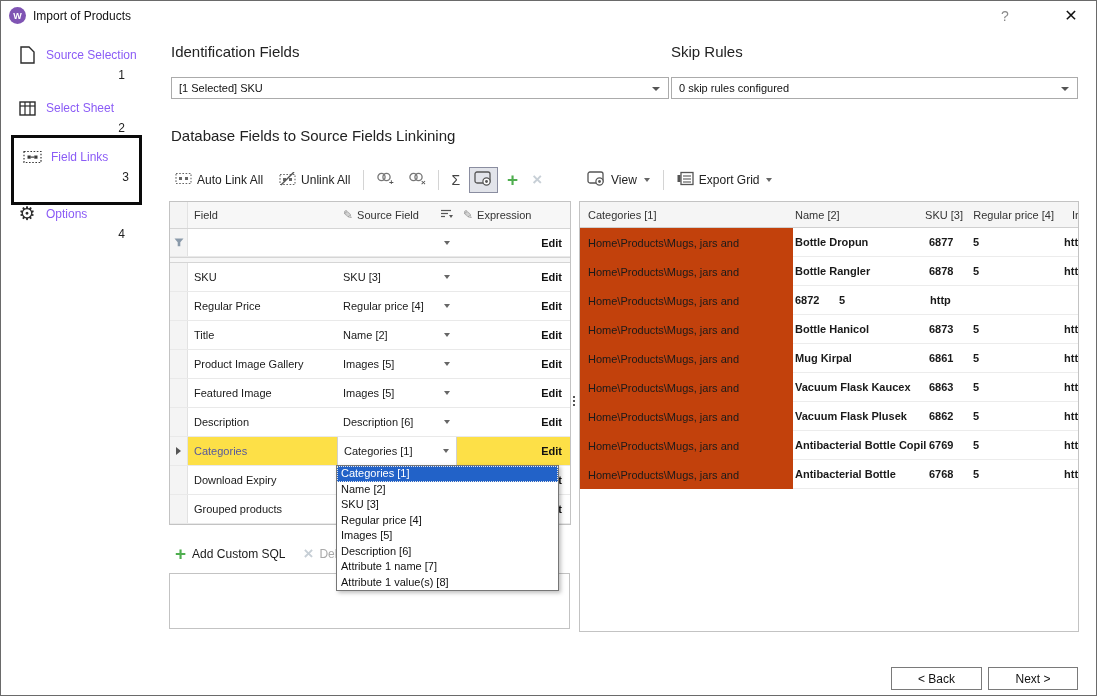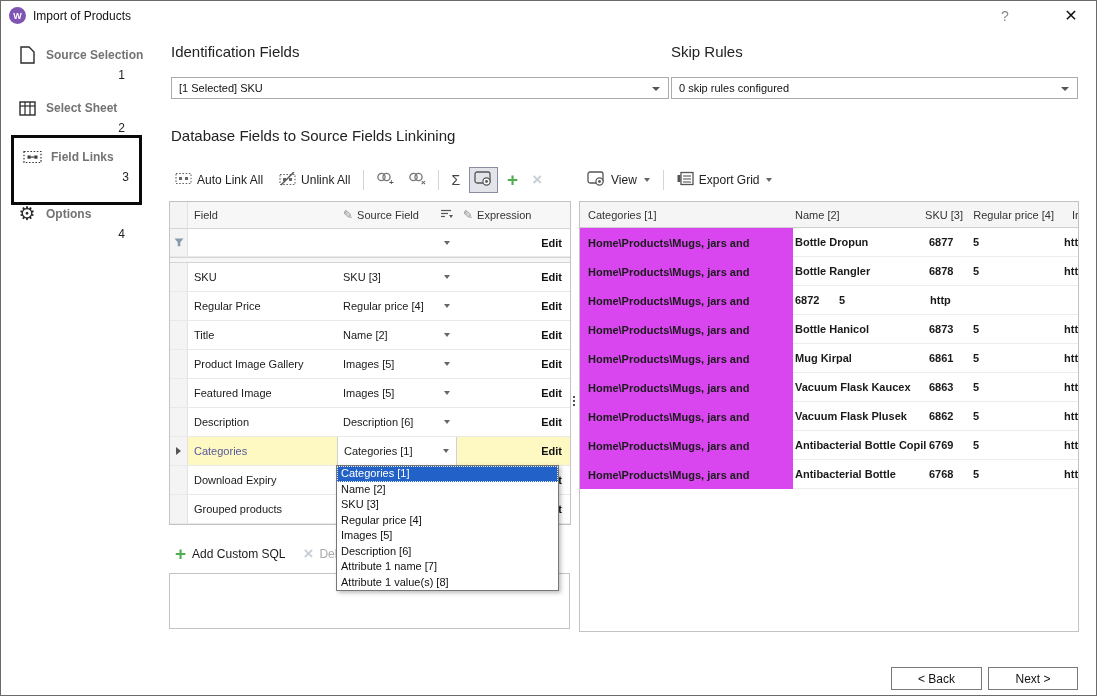--- a/index.html
+++ b/index.html
@@ -13,21 +13,21 @@
               color:#fff; font-size:9px; font-weight:bold; display:flex; align-items:center; justify-content:center; }
   .win-title { position:absolute; left:32px; top:0; line-height:30px; font-size:12px; color:#111; }
   .win-help { position:absolute; right:78px; top:0; width:26px; height:30px; line-height:30px; text-align:center;
               font-size:14px; color:#8a8a8a; cursor:pointer; }
   .win-close { position:absolute; right:10px; top:0; width:30px; height:30px; line-height:30px; text-align:center;
                font-size:16px; color:#111; cursor:pointer; }
 
   
   .step { position:absolute; left:16px; width:112px; }
   .step-row { display:flex; align-items:center; gap:9px; }
-  .step-label { font-size:12px; font-weight:700; color:#737373; white-space:nowrap; }
+  .step-label { font-size:12px; font-weight:400; color:#8b5cf6; white-space:nowrap; }
   .step-num { text-align:right; font-size:12px; color:#222; margin-top:3px; padding-right:4px; }
   .step.selected { left:10px; width:131px; border:3px solid #0a0a0a; padding:9px 6px 18px 8px; }
   .step-icon { width:20px; height:20px; display:flex; align-items:center; justify-content:center; flex:0 0 20px; }
   .gear-glyph { font-size:19px; color:#2b2b2b; line-height:20px; }
 
   
   .h-section { position:absolute; font-size:15px; color:#222; }
   .big-dd { position:absolute; height:22px; border:1px solid #ababab; background:#fff; font-size:11px; color:#111;
             display:flex; align-items:center; padding:0 22px 0 7px; cursor:default; }
   .big-dd .arr-down { position:absolute; right:8px; top:9px; }
@@ -55,21 +55,21 @@
   .fg-field { width:149px; flex:0 0 149px; padding-left:6px; display:flex; align-items:center; white-space:nowrap; overflow:hidden; }
   .fg-src { width:120px; flex:0 0 120px; padding-left:6px; display:flex; align-items:center; position:relative; white-space:nowrap; }
   .fg-exp { flex:1; display:flex; align-items:center; justify-content:flex-end; padding-right:8px; }
   .fg-header .fg-exp { justify-content:flex-start; padding-left:6px; }
   .fg-src .cell-arrow { position:absolute; right:7px; top:50%; margin-top:-2px; }
   .pencil { font-size:12px; color:#8a8a8a; margin-right:4px; }
   .edit-link { font-weight:bold; color:#111; cursor:pointer; }
   .fg-row { height:29px; border-bottom:1px solid #e9e9e9; background:#fff; }
   .fg-row.filter { height:28px; }
   .fg-sep { height:6px; background:#f6f6f6; border-bottom:1px solid #d5d5d5; border-top:1px solid #d5d5d5; }
-  .fg-row.sel { background:#fef9c3; }
+  .fg-row.sel { background:#fde047; }
   .fg-row.sel .fg-field { color:#56589d; }
   .fg-row.sel .fg-src { background:#fff; border:1px solid #d0d0d0; border-top:none; border-bottom:none; }
   .sort-icon { margin-left:auto; margin-right:4px; }
 
   
   .src-popup { position:absolute; left:335px; top:464px; width:223px; background:#fff; border:1px solid #767676;
                box-shadow:2px 2px 4px rgba(0,0,0,.25); z-index:20; font-size:11px; }
   .src-item { height:15.5px; line-height:15.5px; padding-left:4px; white-space:nowrap; cursor:default; color:#111; }
   .src-item.selected { background:#2262c8; color:#fff; outline:1px dotted #e8e8e8; outline-offset:-1px; }
 
@@ -88,21 +88,21 @@
   .pg-header { display:flex; height:26px; background:#f5f5f5; border-bottom:1px solid #cfcfcf; color:#333; align-items:center; }
   .pg-row { display:flex; height:29px; align-items:stretch; }
   .pg-c1 { width:213px; flex:0 0 213px; padding-left:8px; display:flex; align-items:center; white-space:nowrap; overflow:hidden; }
   .pg-c2 { width:134px; flex:0 0 134px; padding-left:2px; display:flex; align-items:center; white-space:nowrap; }
   .pg-c3 { width:40px; flex:0 0 40px; padding-left:2px; display:flex; align-items:center; white-space:nowrap; }
   .pg-c4 { width:93px; flex:0 0 93px; padding-left:6px; display:flex; align-items:center; white-space:nowrap; }
   .pg-c5 { flex:1; padding-left:4px; display:flex; align-items:center; white-space:nowrap; overflow:hidden; }
   .pg-header .pg-c3 { justify-content:flex-end; padding-right:4px; }
   .pg-header .pg-c4 { justify-content:flex-end; padding-right:6px; }
   .pg-header .pg-c5 { padding-left:12px; }
-  .pg-row .pg-c1 { background:#d946ef; font-weight:bold; color:#1a1a1a; }
+  .pg-row .pg-c1 { background:#c2410c; font-weight:normal; color:#1a1a1a; }
   .pg-row .pg-c2, .pg-row .pg-c3, .pg-row .pg-c4, .pg-row .pg-c5 { font-weight:bold; color:#1a1a1a; border-bottom:1px solid #ececec; }
 
   
   .btn { position:absolute; height:23px; border:1px solid #7a7a7a; background:#fff; font-size:12px; color:#111;
          display:flex; align-items:center; justify-content:center; cursor:pointer; }
   .btn-back { left:890px; top:666px; width:91px; }
   .btn-next { left:987px; top:666px; width:90px; }
 </style>
 </head>
 <body>

